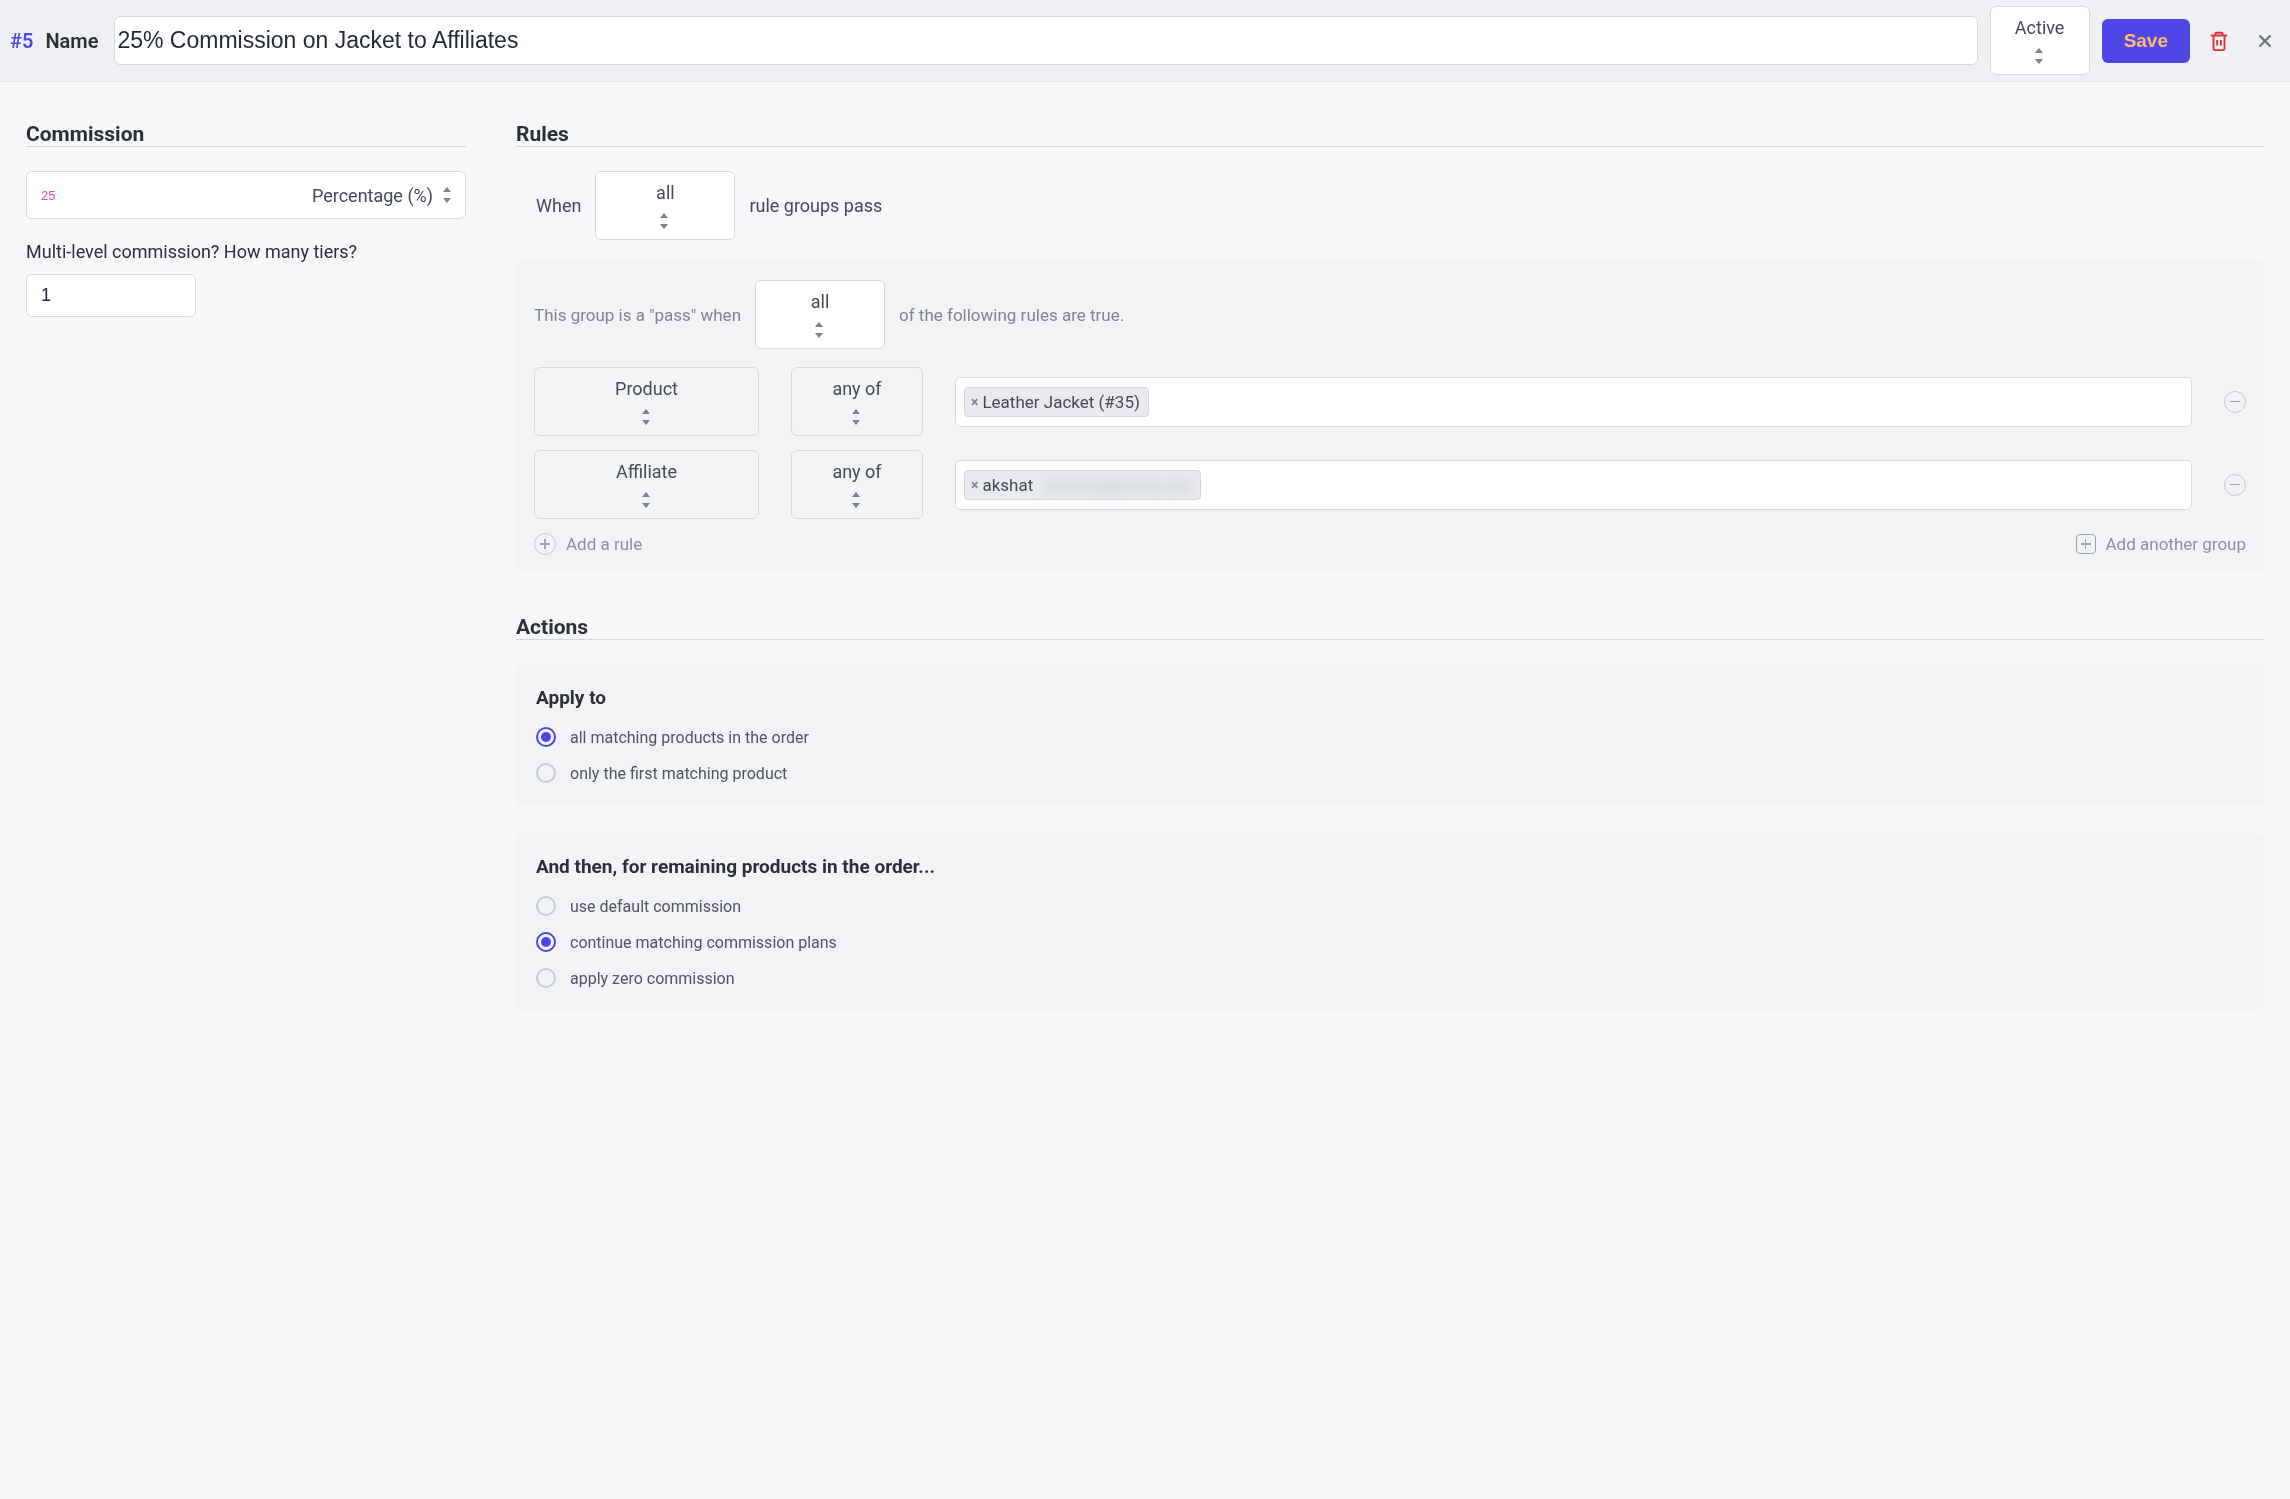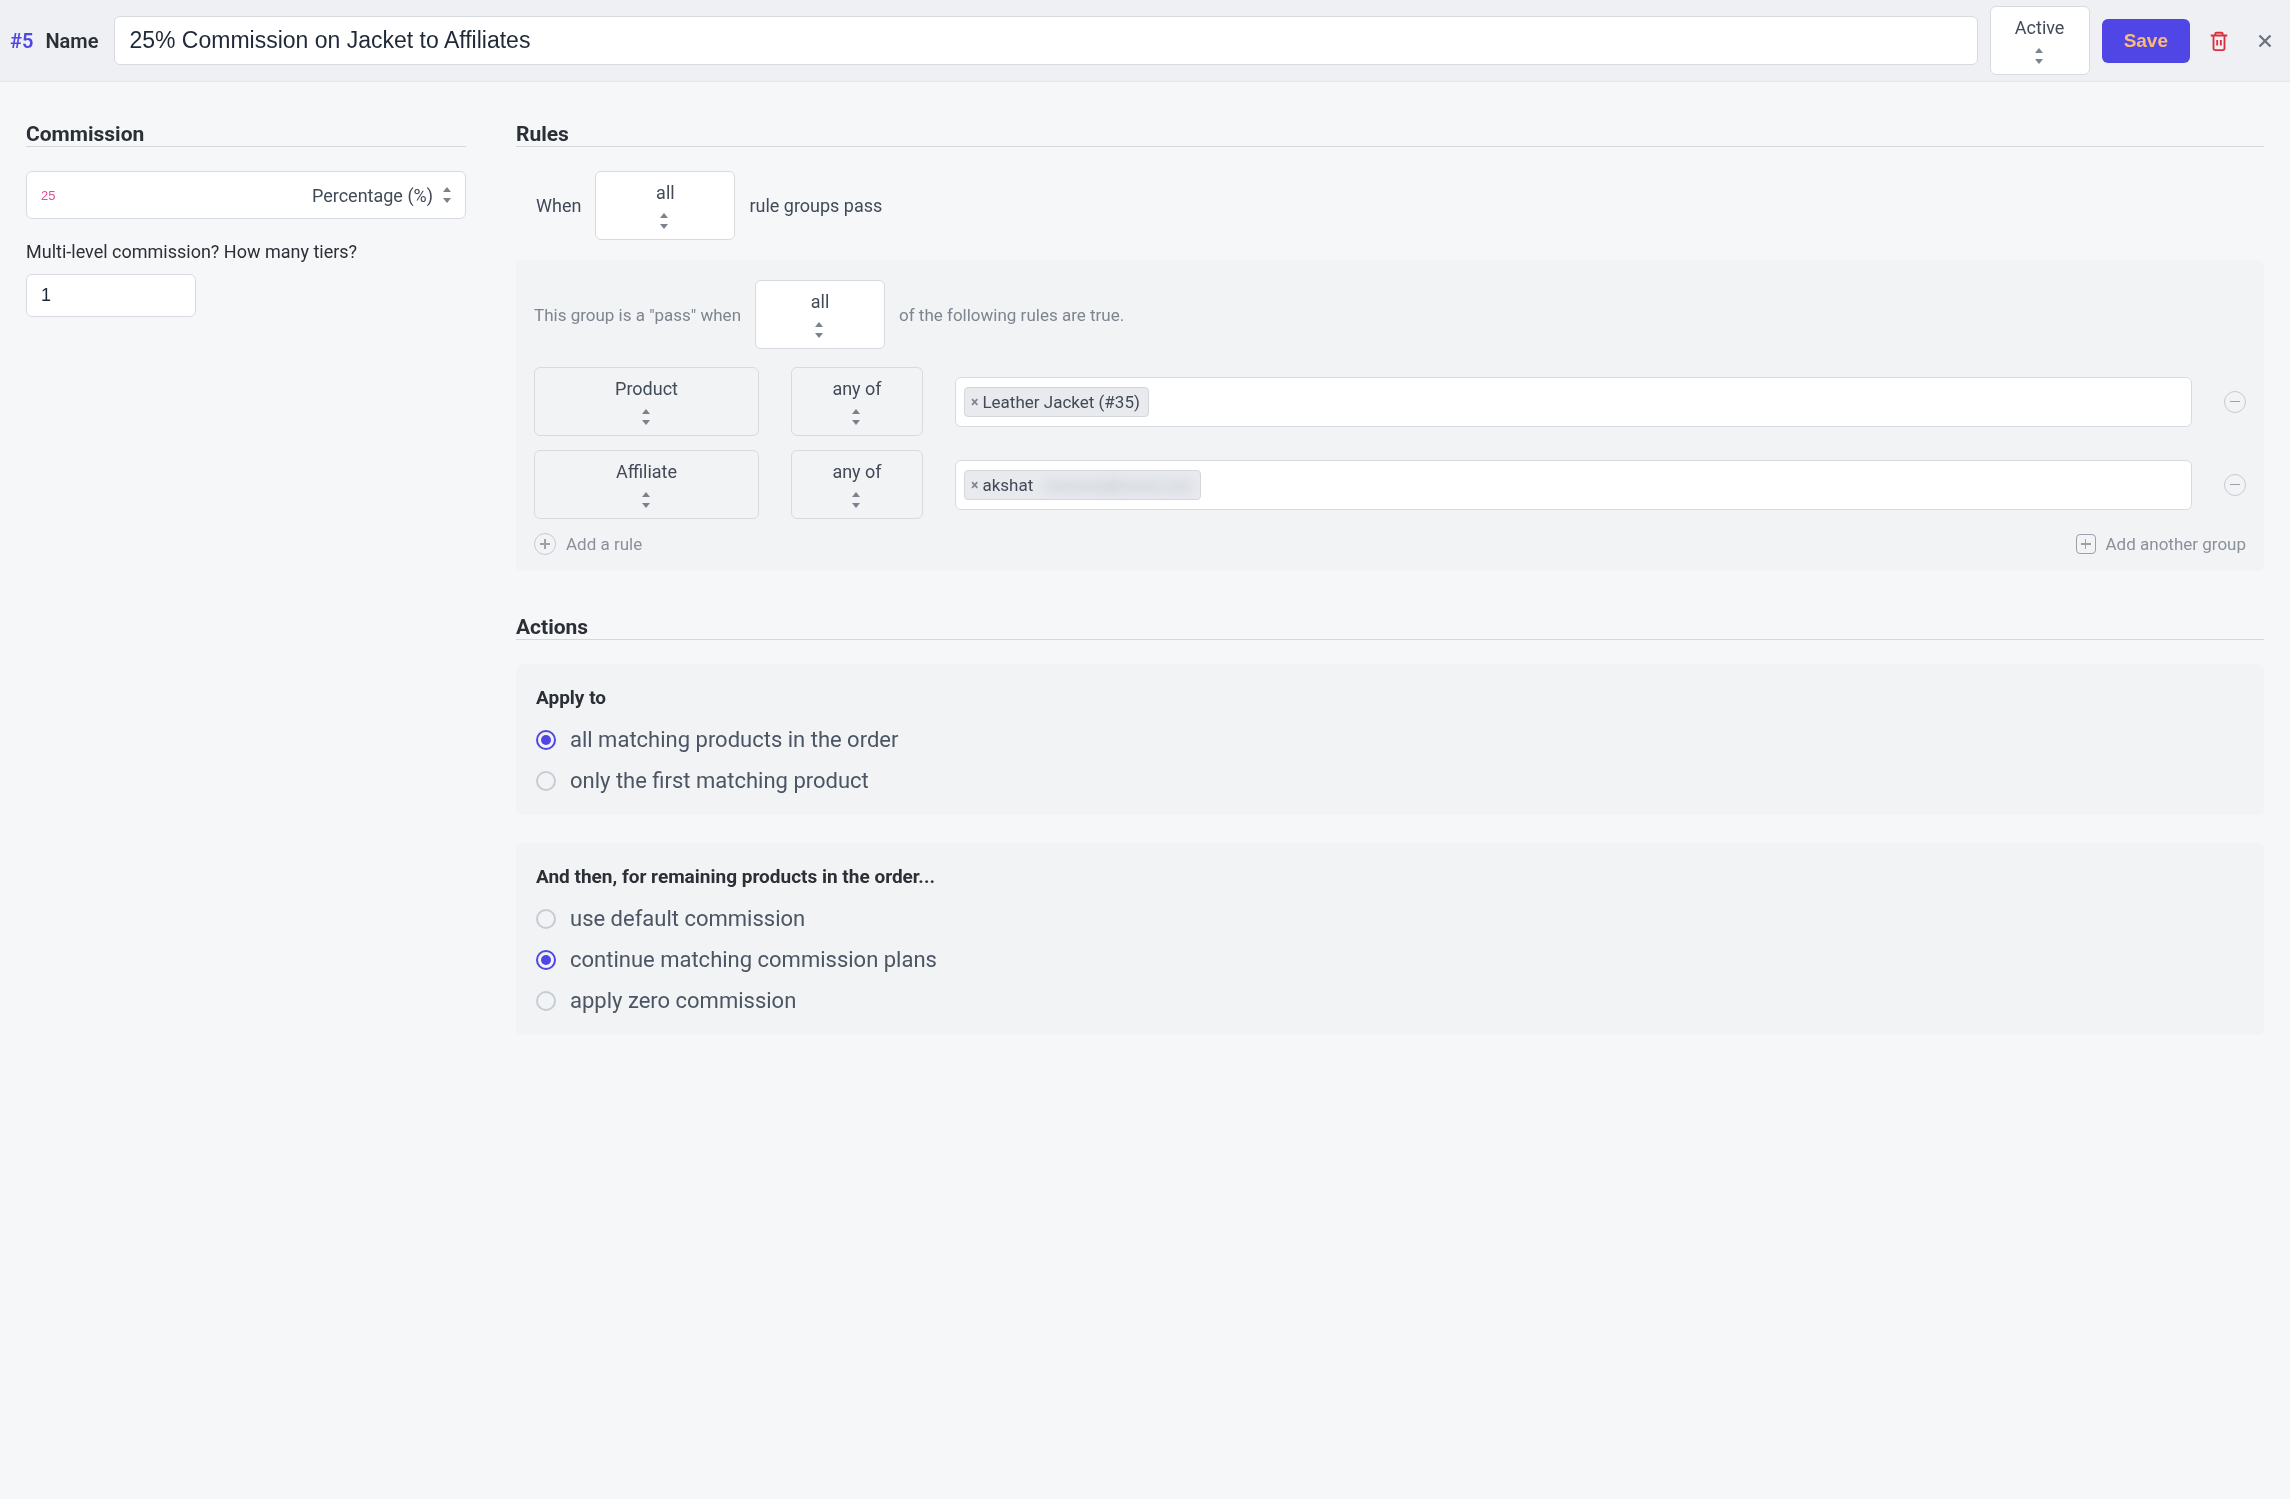--- a/index.html
+++ b/index.html
@@ -25,21 +25,21 @@
   }
   .name-label {
     font-weight: 600;
     font-size: 20px;
     color: #2b2f36;
     margin-right: 4px;
   }
   .name-input {
     flex: 1;
     font-size: 23px;
-    padding: 10px 14px;
+    padding: 10px 2px;
     border: 1px solid #d7dbe0;
     border-radius: 6px;
     background: #fff;
     color: #1f2937;
     font-weight: 500;
     outline: none;
   }
   .select-box {
     display: inline-flex;
     align-items: center;
@@ -268,21 +268,21 @@
   .actions-heading {
     font-size: 19px;
     font-weight: 700;
     color: #2b2f36;
     margin-bottom: 18px;
   }
   .radio-row {
     display: flex;
     align-items: center;
     gap: 14px;
-    font-size: 22px;
+    font-size: 16px;
     color: #4b5563;
     margin-bottom: 16px;
     cursor: pointer;
   }
   .radio-row:last-child { margin-bottom: 0; }
   .radio {
     width: 20px; height: 20px;
     border: 2px solid #c6ccd3;
     border-radius: 50%;
     flex-shrink: 0;

